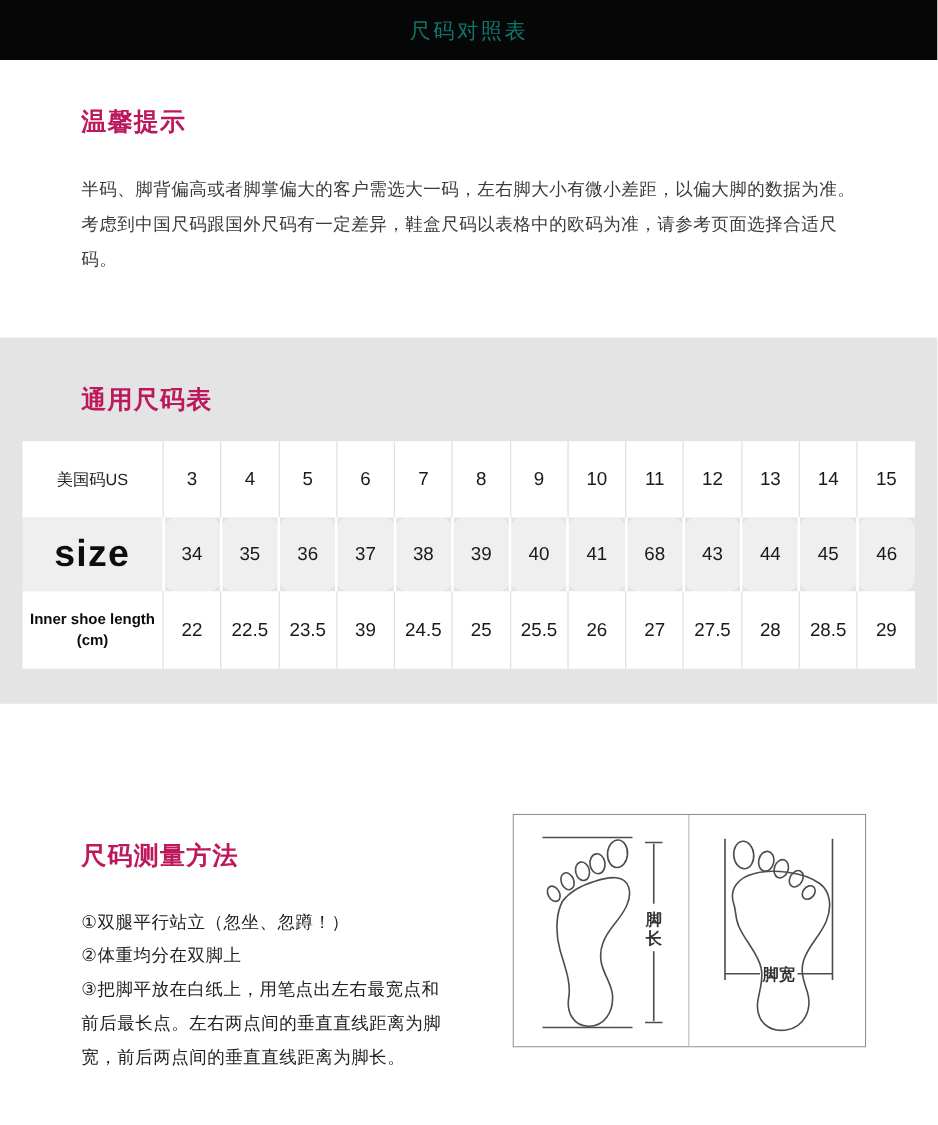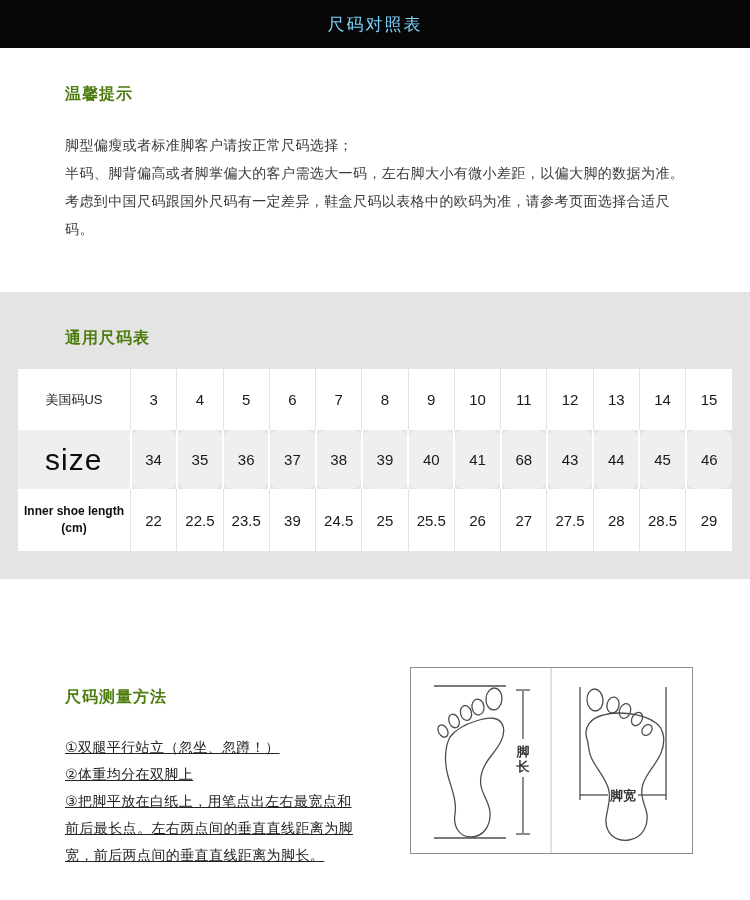--- a/index.html
+++ b/index.html
@@ -3,28 +3,28 @@
 <meta charset="utf-8">
 <style>
   html,body { margin:0; padding:0; background:#ffffff; }
   body {
     width:750px; height:900px; overflow:hidden; position:relative;
     font-family:"Liberation Sans","DejaVu Sans",sans-serif;
     -webkit-font-smoothing:antialiased;
   }
   
   .header {
-    height:48px; background:#060606; color:#7dd3fc;
+    height:48px; background:#060606; color:#0f766e;
     display:flex; align-items:center; justify-content:center;
     font-size:17px; letter-spacing:2px;
   }
   
   .tips { padding:36px 57px 49px 65px; }
   .section-title {
-    font-size:16px; font-weight:bold; color:#4d7c0f;
+    font-size:20px; font-weight:bold; color:#be185d;
     margin:0 0 26px 0; letter-spacing:1px;
   }
   .tips p {
     margin:0; font-size:14px; line-height:28px; color:#3a3a3a;
     letter-spacing:0.4px;
   }
   
   .gray-band { background:#e4e4e4; padding:36px 18px 28px 18px; }
   .gray-band .section-title { margin:0 0 20px 47px; }
   table.size-table {
@@ -32,48 +32,46 @@
   }
   table.size-table td { text-align:center; vertical-align:middle; padding:0; }
   tr.row-white { background:#ffffff; }
   tr.row-white td + td { border-left:1px solid #e2e2e2; }
   tr.row-gray { background:#efefef; }
   tr.row-gray td + td { border-left:2px solid #ffffff;border-radius:10px; }
   tr.r1 { height:61px;padding-left:36px; } tr.r2 { height:59px; } tr.r3 { height:62px; }
   td.c-label { width:112px; }
   .us-label { font-size:13px; color:#222222; }
   .num { font-size:15px; color:#1a1a1a; }
-  .size-label { font-size:30px; font-weight:normal; color:#0d0d0d; letter-spacing:1px; }
+  .size-label { font-size:30px; font-weight:bold; color:#0d0d0d; letter-spacing:1px; }
   .cm-label { font-size:12px; font-weight:bold; color:#0d0d0d; line-height:1.4; }
   
   .measure { position:relative; height:348px; }
   .measure .text-col { padding:108px 0 0 65px; width:330px; }
   .measure .section-title { margin-bottom:26px; }
   .measure p {
     margin:0; font-size:14px; line-height:27px; color:#222222;
     letter-spacing:0.4px;
-    text-decoration:underline;
   }
   .measure p.step3 { width:296px; }
   .diagram-box {
     position:absolute; left:410px; top:88px;
     width:283px; height:187px;
   }
   .diagram-box svg { display:block; }
 </style>
 </head>
 <body>
 
 <div class="header">
   <span>尺码对照表</span>
 </div>
 
 <div class="tips">
   <h2 class="section-title">温馨提示</h2>
-  <p>脚型偏瘦或者标准脚客户请按正常尺码选择；</p>
   <p>半码、脚背偏高或者脚掌偏大的客户需选大一码，左右脚大小有微小差距，以偏大脚的数据为准。考虑到中国尺码跟国外尺码有一定差异，鞋盒尺码以表格中的欧码为准，请参考页面选择合适尺码。</p>
 </div>
 
 <div class="gray-band">
   <h2 class="section-title">通用尺码表</h2>
   <table class="size-table">
     <tbody>
         <tr class="row-white r1">
       <td class="c-label us-label">美国码US</td>
       <td class="num">3</td>

